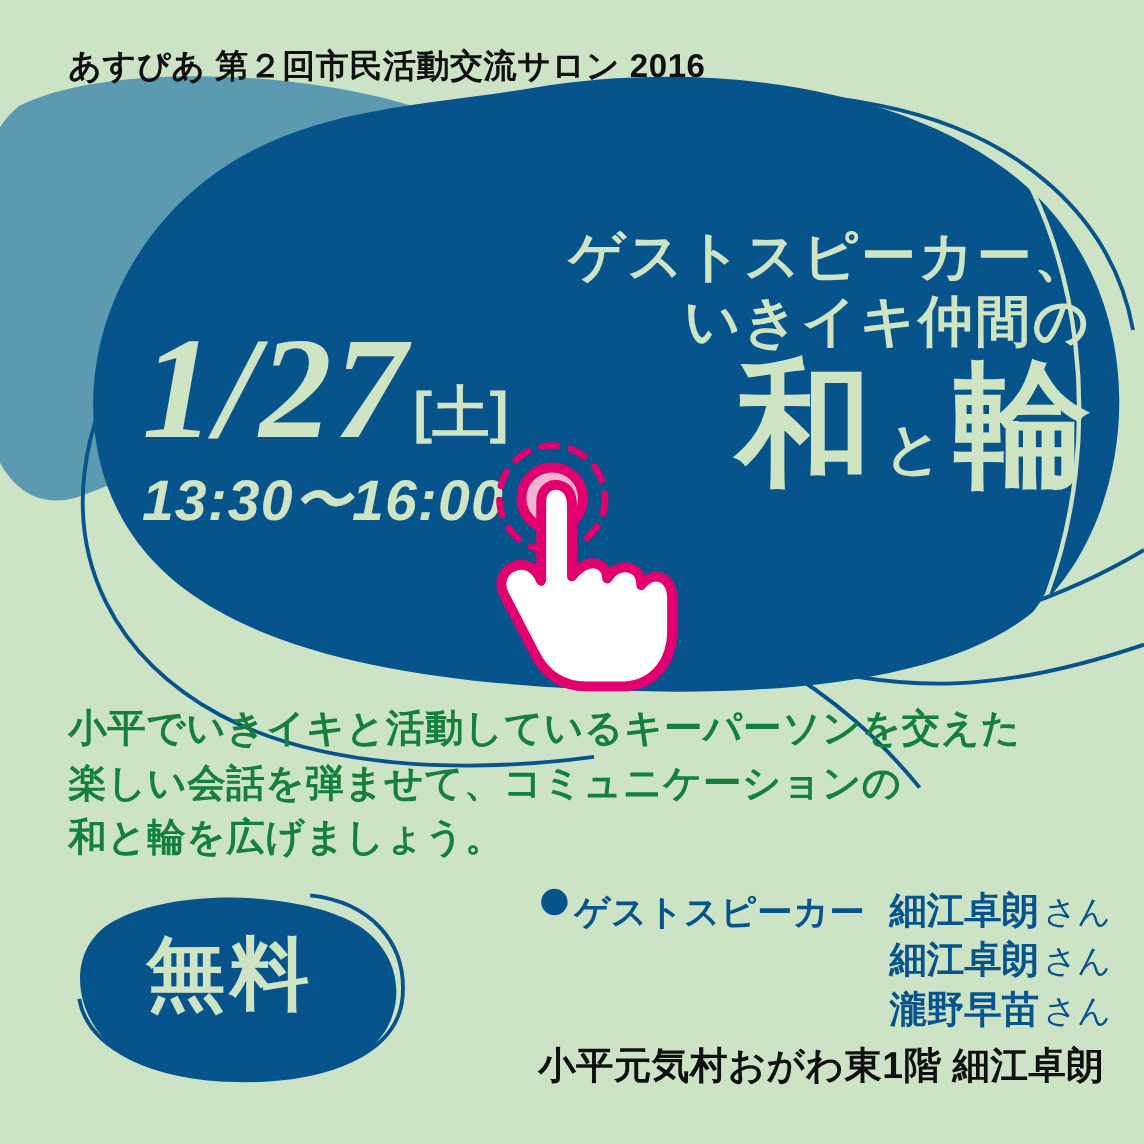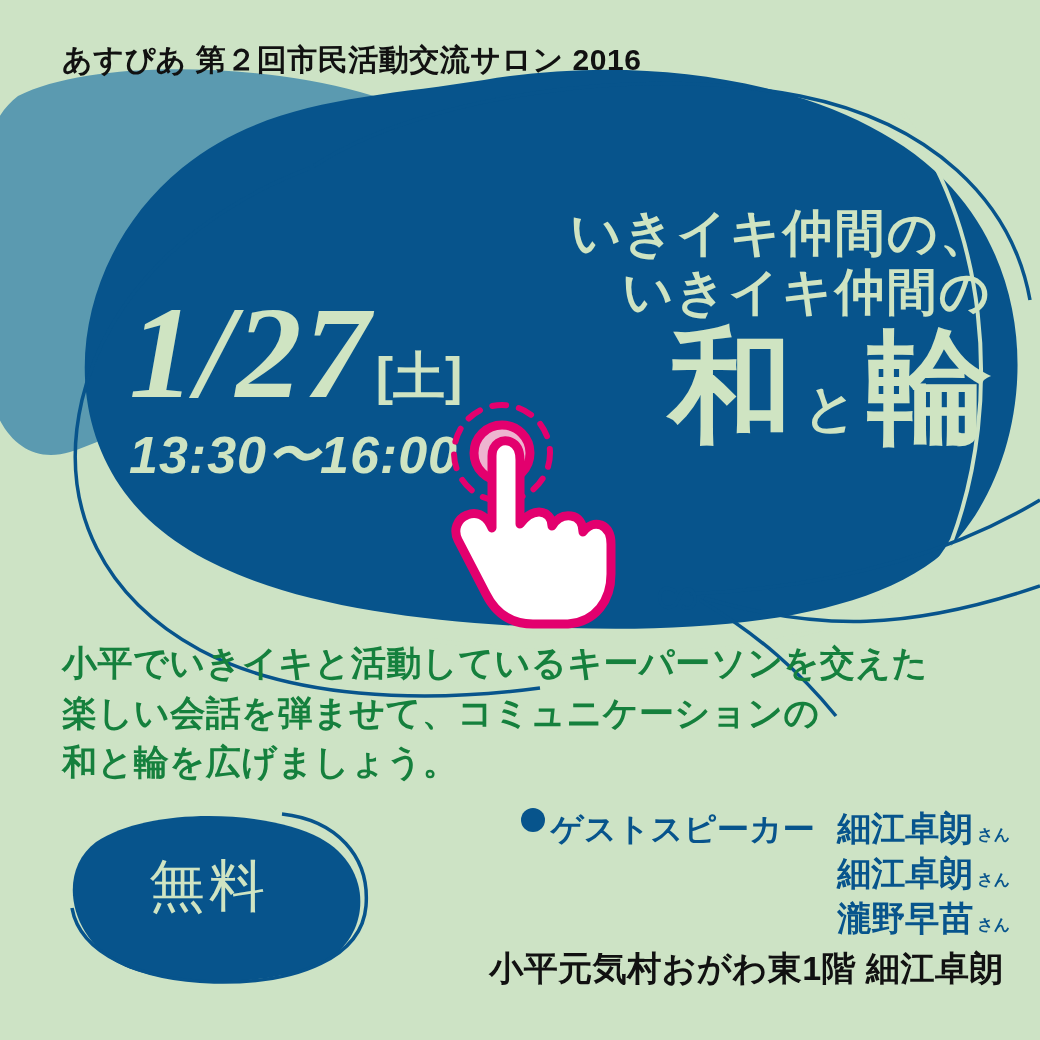--- a/index.html
+++ b/index.html
@@ -153,22 +153,22 @@
     width: 266px;
     height: 136px;
     z-index: 5;
     display: flex;
     align-items: center;
     justify-content: center;
   }
   .free-badge-label {
     position: relative;
     color: #cfe4c2;
-    font-size: 56px;
-    font-weight: 400;
+    font-size: 72px;
+    font-weight: 700;
     letter-spacing: 4px;
     line-height: 1;
     z-index: 2;
   }
 
   
   .speakers {
     position: absolute;
     right: 30px;
     top: 806px;
@@ -200,22 +200,22 @@
     white-space: nowrap;
   }
   .speaker-row {
     color: #07548c;
     font-size: 34px;
     font-weight: 700;
     line-height: 1.33;
     white-space: nowrap;
   }
   .honorific {
-    font-size: 16px;
-    font-weight: 700;
+    font-size: 30px;
+    font-weight: 400;
     margin-left: 4px;
   }
 
   
   .venue {
     position: absolute;
     right: 36px;
     top: 946px;
     z-index: 5;
     color: #111111;
@@ -294,21 +294,21 @@
 
   <div class="date-block">
     <div class="date-line">
       <span class="date-main">1/27</span>
       <span class="date-dow">[土]</span>
     </div>
     <div class="time-main">13:30〜16:00</div>
   </div>
 
   <div class="headline">
-    <div class="headline-l1">いきイキ仲間の、</div>
+    <div class="headline-l1">ゲストスピーカー、</div>
     <div class="headline-l2">いきイキ仲間の</div>
     <div class="headline-l3">
       <span class="kw-big">和</span>
       <span class="kw-small">と</span>
       <span class="kw-big">輪</span>
     </div>
   </div>
 
   <svg id="hand-icon" viewBox="0 0 200 232">
 

